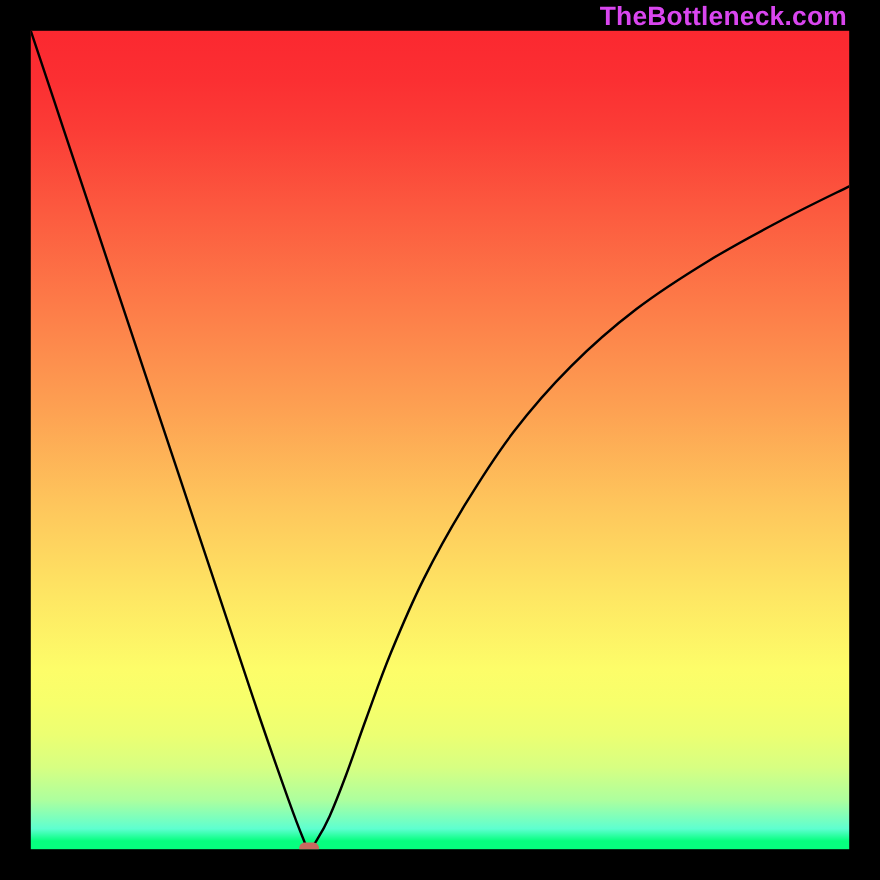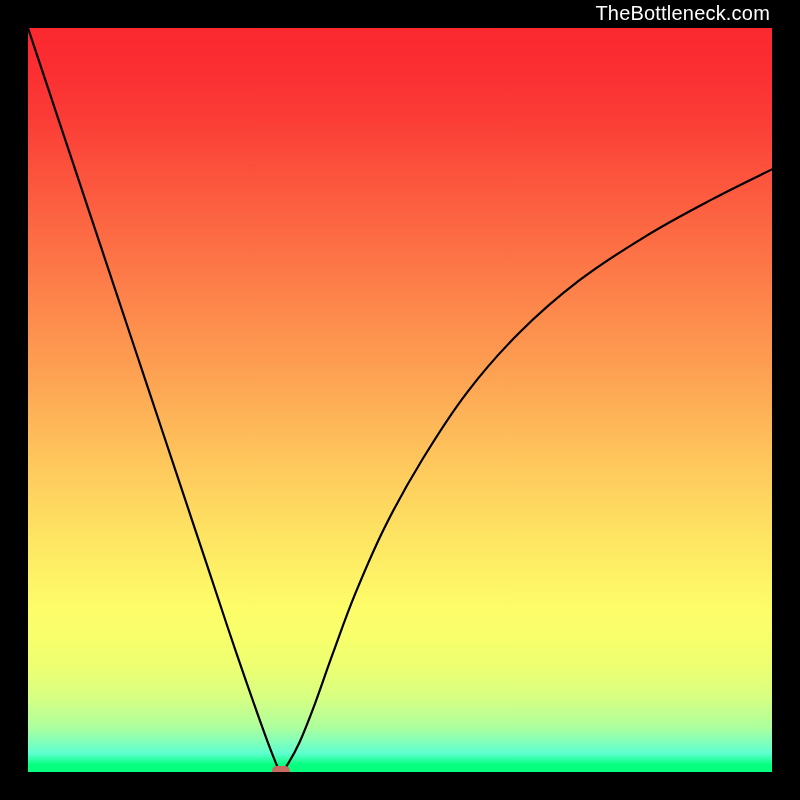--- a/index.html
+++ b/index.html
@@ -42,23 +42,23 @@
       #5effd0 97.5%,
       #06ff7f 99%,
       #06ff7f 100%
     );
     overflow: hidden;
   }
   .watermark {
     position: absolute;
     top: 2px;
     right: 30px;
-    color: #ffffff;
-    font-size: 20px;
-    font-weight: 400;
+    color: #d946ef;
+    font-size: 24px;
+    font-weight: 700;
     letter-spacing: 0.2px;
   }
   .curve-svg {
     position: absolute;
     top: 0;
     left: 0;
     width: 744px;
     height: 744px;
   }
   .curve-path {

